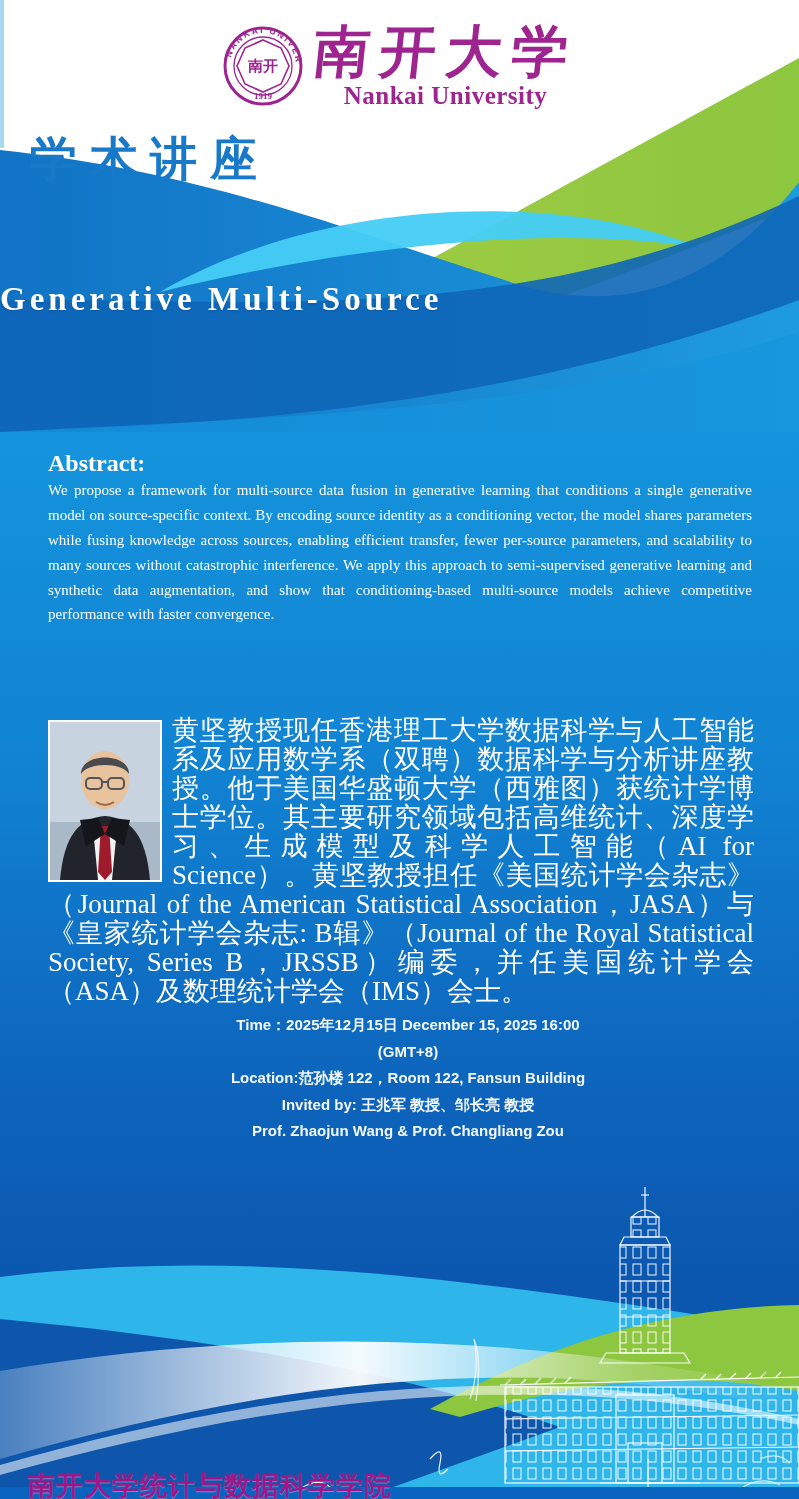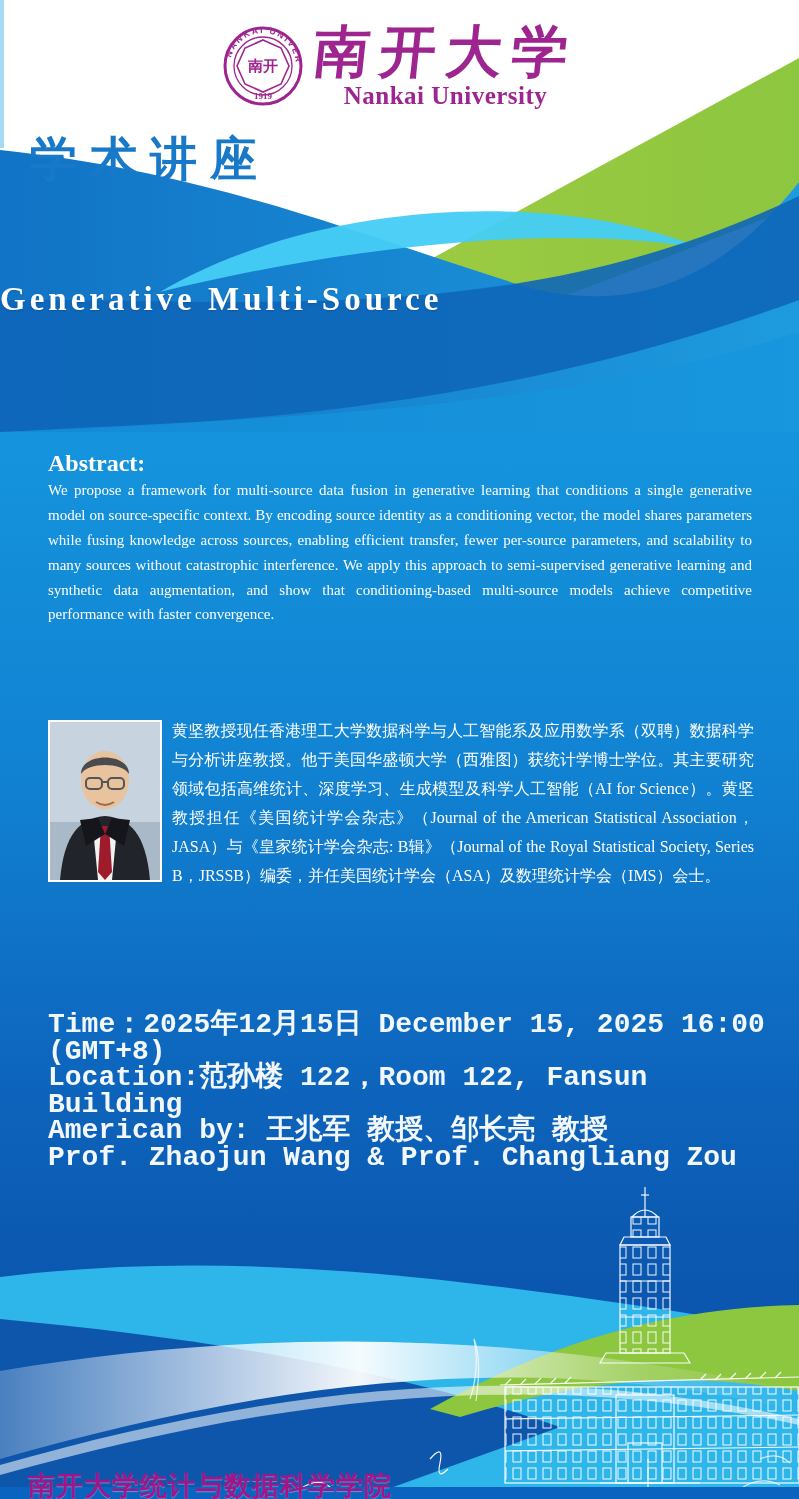--- a/index.html
+++ b/index.html
@@ -30,31 +30,31 @@
     top:275px;left:0;width:100%;text-align:left;color:#fff;font-weight:bold;
     font-size:33px;letter-spacing:4px;line-height:48px;
     text-shadow:0 1px 2px rgba(0,40,90,.25);
   }
   
   .abstract{top:450px;left:48px;width:704px;color:#fff;}
   .sec-heading{font-size:24px;font-weight:bold;line-height:1.1;margin-bottom:2px;}
   .abstract-body{font-size:15px;line-height:24.8px;text-align:justify;}
   
   .speaker{top:710px;left:48px;width:706px;color:#fff;}
-  .bio{margin-top:6px;font-size:16px;line-height:29px;text-align:justify;}
+  .bio{margin-top:6px;font-size:27px;line-height:29px;text-align:justify;}
   .photo{
     float:left;width:110px;height:158px;margin:4px 10px 2px 0;
     border:2px solid #fff;background:linear-gradient(180deg,#cfd8e4,#8fa3b8);
     position:relative;overflow:hidden;
   }
   
   .info{
     top:1012px;left:48px;width:720px;color:#F2F7FC;
-    font-family:Liberation Mono, monospace;
-    font-size:28px;line-height:26.5px;font-weight:bold;letter-spacing:0;
+    font-family:Liberation Sans, sans-serif;
+    font-size:15px;line-height:26.5px;font-weight:bold;letter-spacing:0;text-align:center;
   }
   
   .bottom-waves{left:0;bottom:0;}
   .footer-text{left:28px;top:1424px;margin-top:44px;}
   .footer-cn{font-size:27px;font-weight:bold;color:#A01689;letter-spacing:1px;
     text-shadow:0 1px 1px rgba(255,255,255,.35);}
   .footer-en{font-size:15px;font-weight:bold;color:#8E1578;margin-top:5px;letter-spacing:.3px;
     font-family:"Liberation Sans","DejaVu Sans",sans-serif;text-shadow:0 1px 1px rgba(255,255,255,.3);}
 </style>
 </head>
@@ -140,21 +140,21 @@
           <path d="M46,80 Q55,86 64,80" fill="none" stroke="#9A6B4F" stroke-width="2"></path>
         </svg>
       </span><span>黄坚教授现任香港理工大学数据科学与人工智能系及应用数学系（双聘）数据科学与分析讲座教授。他于美国华盛顿大学（西雅图）获统计学博士学位。其主要研究领域包括高维统计、深度学习、生成模型及科学人工智能（AI for Science）。黄坚教授担任《美国统计学会杂志》（Journal of the American Statistical Association，JASA）与《皇家统计学会杂志: B辑》（Journal of the Royal Statistical Society, Series B，JRSSB）编委，并任美国统计学会（ASA）及数理统计学会（IMS）会士。</span>
     </div>
   </div>
 
   <div class="abs info">
     <div>Time：2025年12月15日 December 15, 2025 16:00</div>
     <div>(GMT+8)</div>
     <div>Location:范孙楼 122，Room 122, Fansun Building</div>
-    <div>American by: 王兆军 教授、邹长亮 教授</div>
+    <div>Invited by: 王兆军 教授、邹长亮 教授</div>
     <div>Prof. Zhaojun Wang &amp; Prof. Changliang Zou</div>
   </div>
 
   <svg class="abs bottom-waves" width="799" height="340" viewBox="0 0 340 -1" style="top:1159px">
   </svg>
   <svg class="abs" style="top:1159px;left:0" width="799" height="340" viewBox="0 0 799 340">
     <defs>
       <linearGradient id="ribbonG" x1="0" y1="0" x2="1" y2="0">
         <stop offset="0" stop-color="#FFFFFF" stop-opacity="0.25"></stop>
         <stop offset="0.45" stop-color="#FFFFFF" stop-opacity="0.95"></stop>

